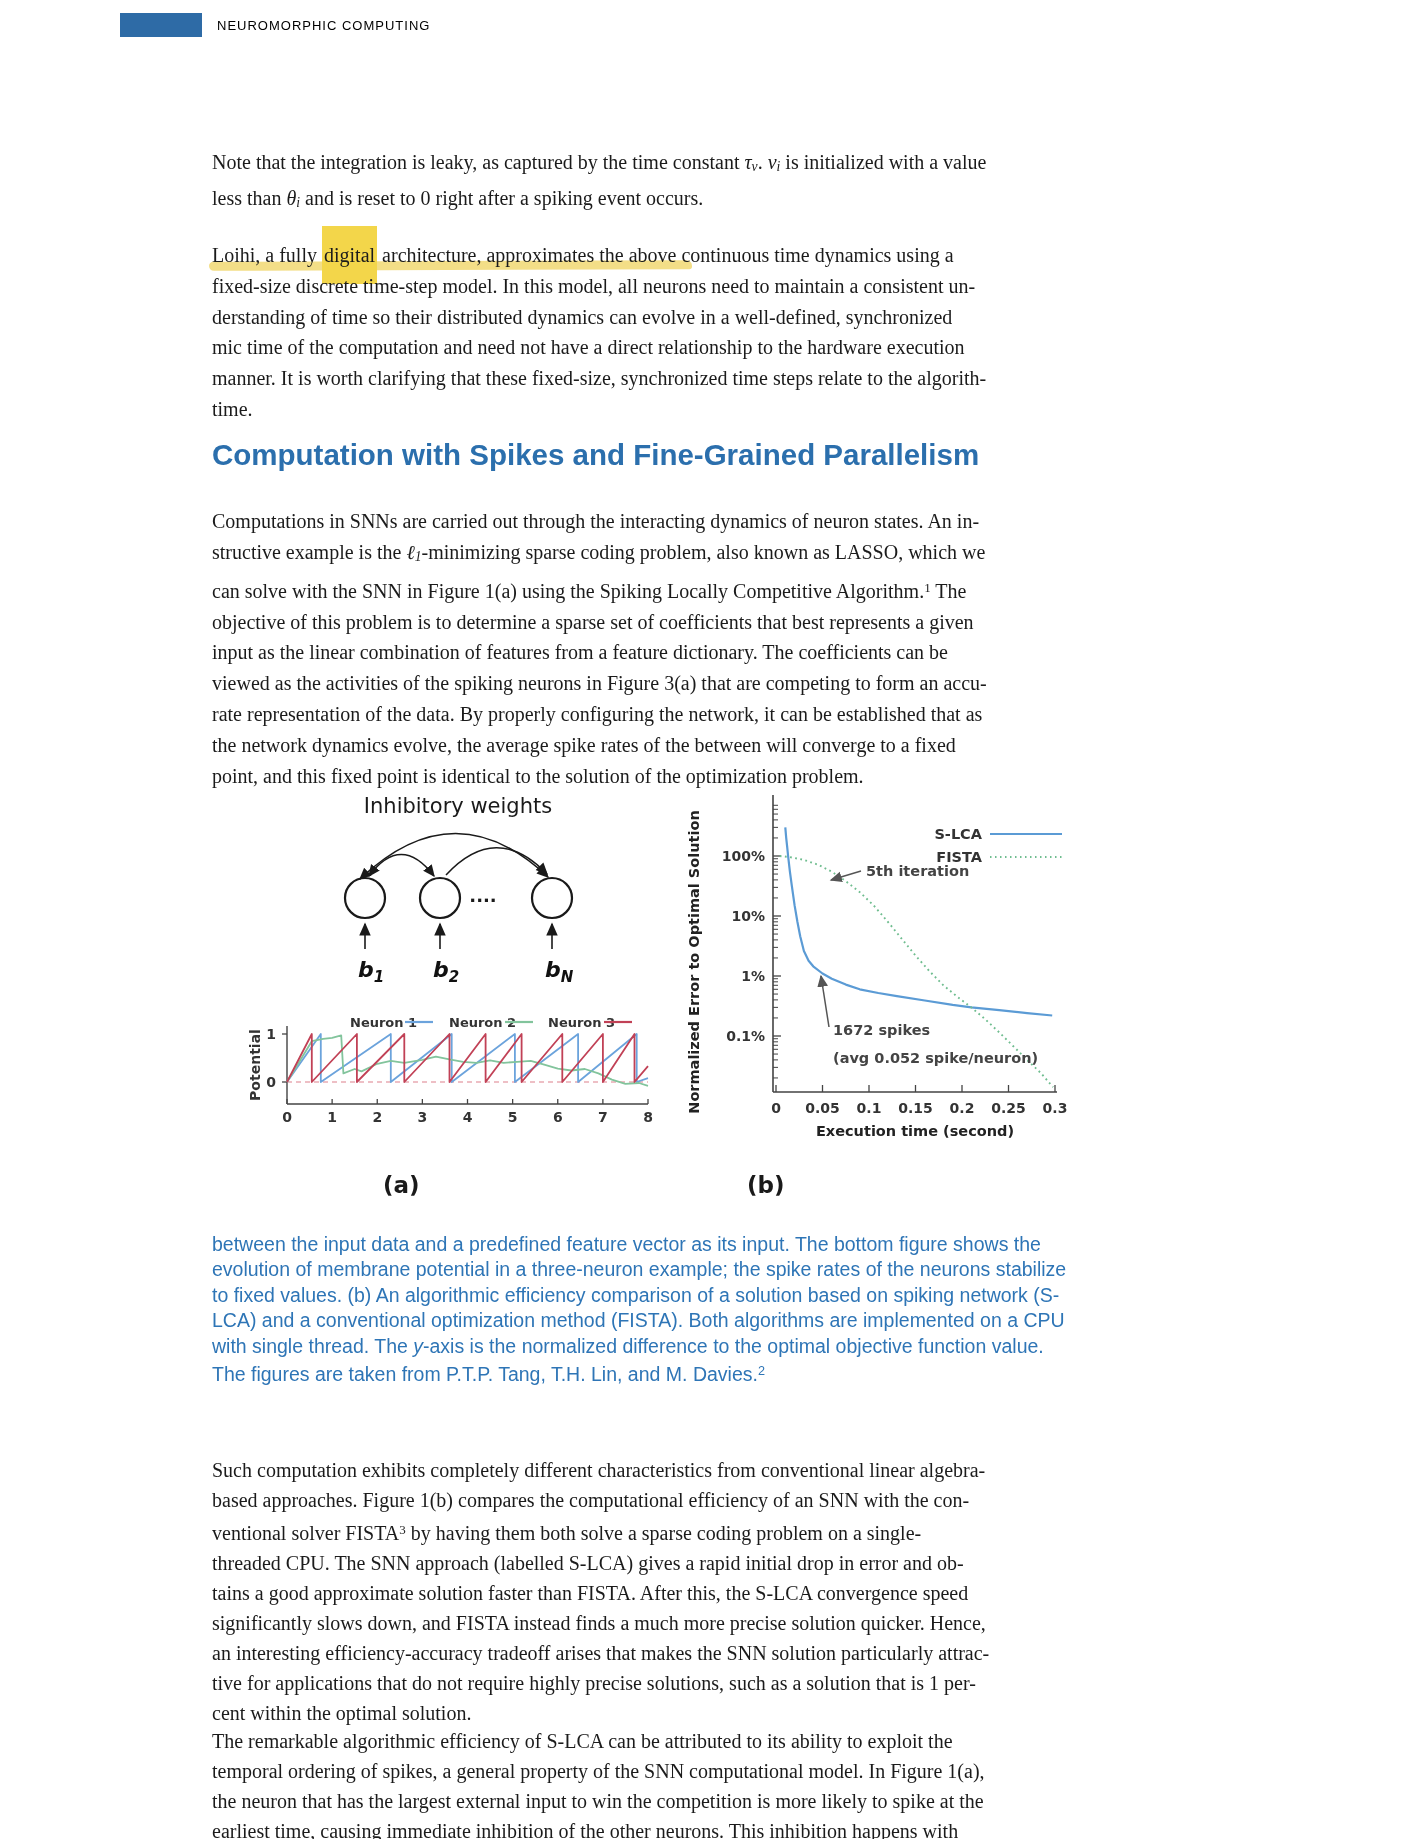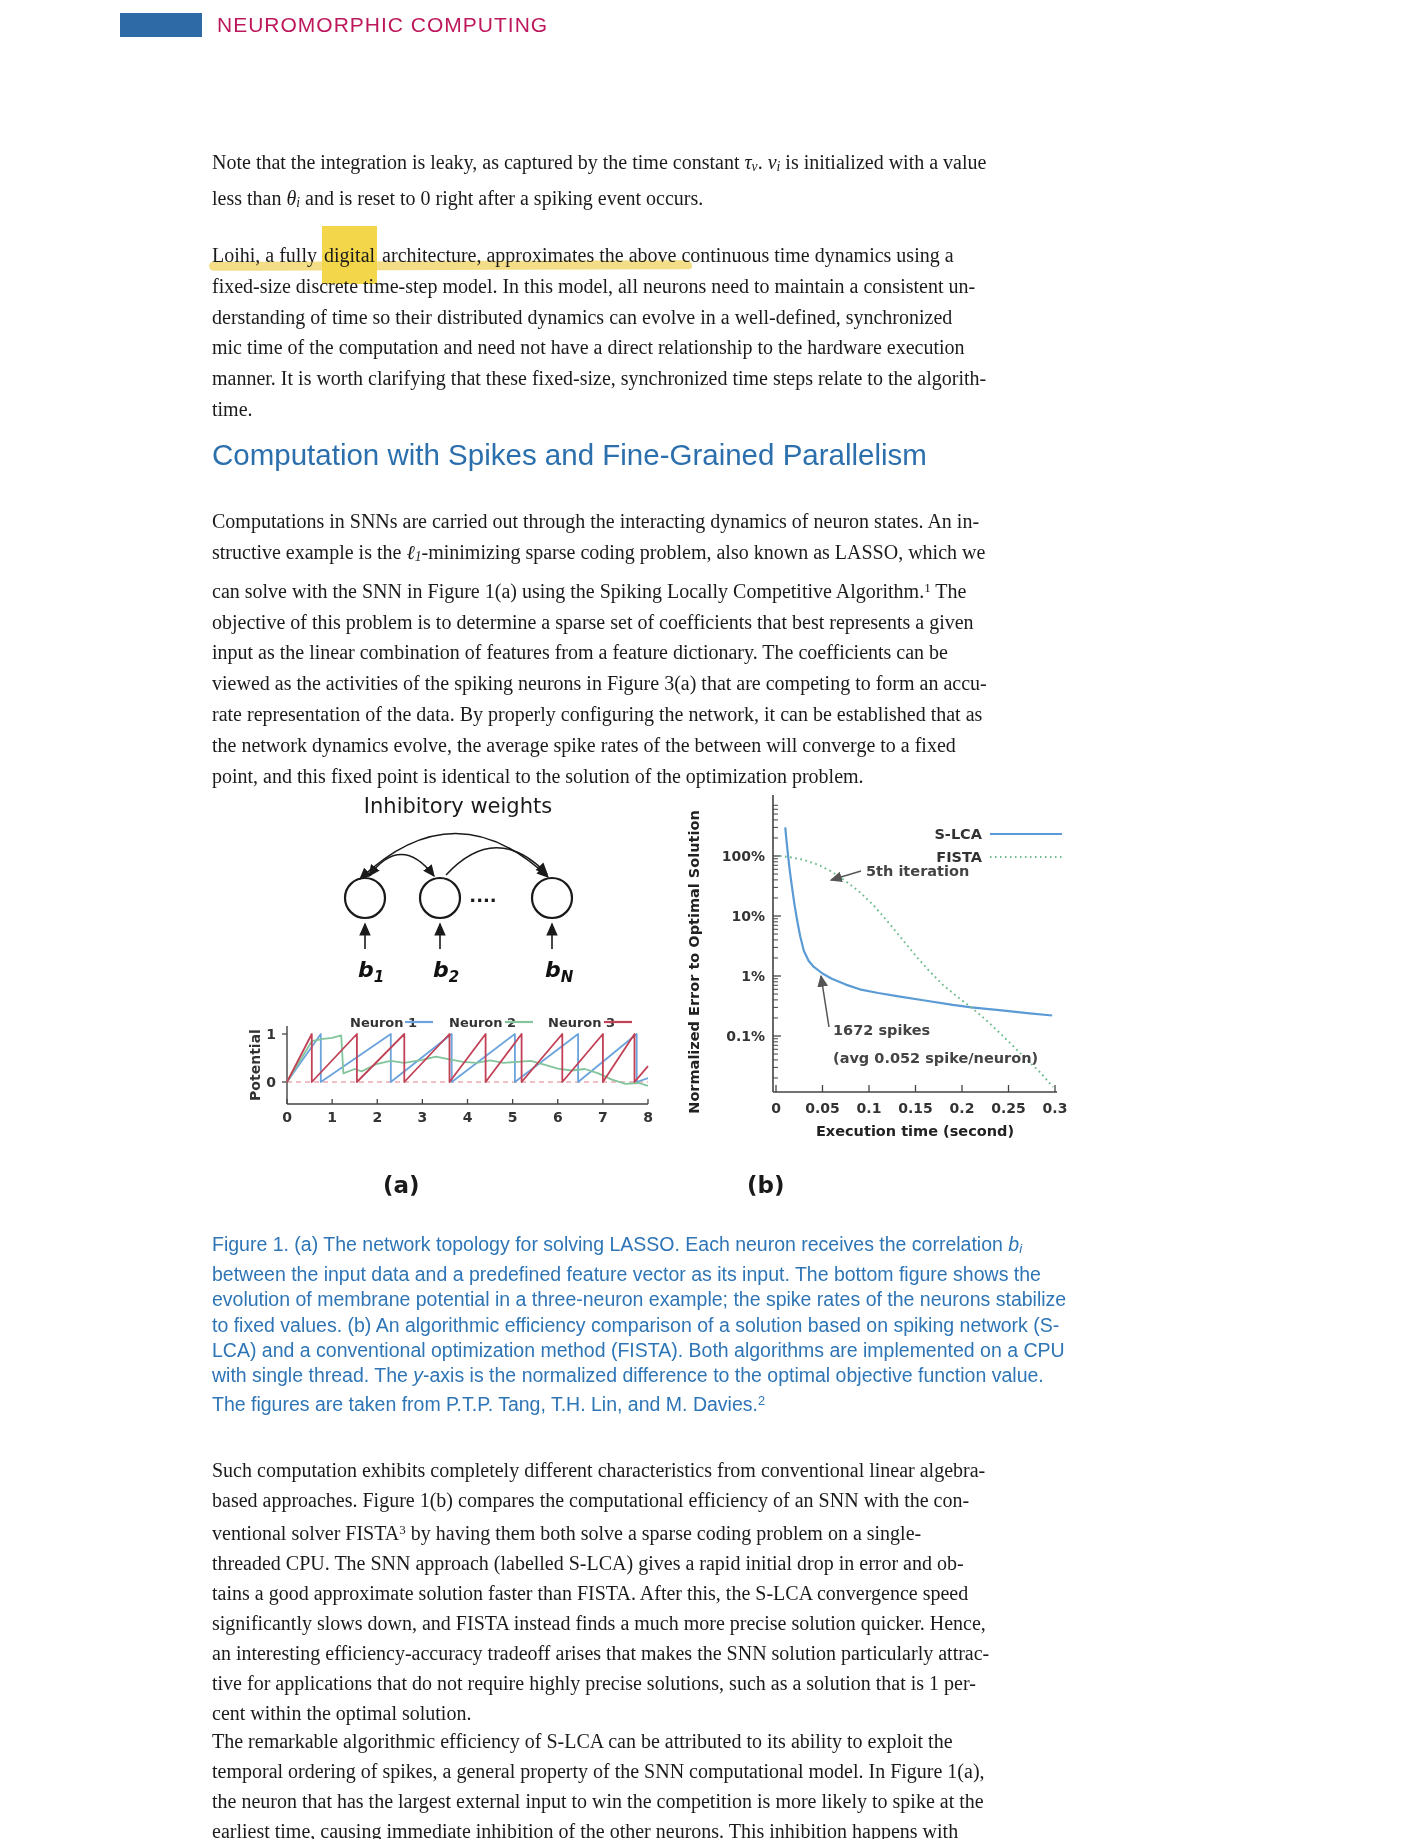--- a/index.html
+++ b/index.html
@@ -1,21 +1,21 @@
 <!DOCTYPE html>
 <html><head>
 <meta charset="utf-8">
 <style>
   html,body{margin:0;padding:0;background:#ffffff;}
   .page{position:relative;width:1422px;height:1839px;background:#ffffff;overflow:hidden;
         font-family:"Liberation Serif",serif;color:#1b1b1b;}
   
   .kicker{position:absolute;left:120px;top:13px;display:flex;align-items:center;gap:15px;}
   .kicker-bar{width:82px;height:24px;background:#2e6ba6;}
-  .kicker-text{font-family:"Liberation Sans",sans-serif;font-size:21px;color:#be185d;letter-spacing:1px;}
+  .kicker-text{font-family:"Liberation Sans",sans-serif;font-size:13px;color:#000000;letter-spacing:1px;}
   
   .para{position:absolute;left:212px;font-size:20px;line-height:30.8px;color:#1b1b1b;}
   .para .line{white-space:nowrap;}
   .seg-i{font-style:italic;}
   .seg-sub{font-style:italic;font-size:0.68em;vertical-align:-0.18em;}
   .seg-sup{font-size:0.65em;vertical-align:0.45em;}
   .seg-hl{background:#f3d64a;padding:18px 2px;}
   .marker-underline{position:absolute;left:209px;top:261px;width:483px;height:9px;background:#ecc93e;
         opacity:0.62;border-radius:6px 8px 4px 7px;transform:rotate(-0.2deg);}
   .heading{position:absolute;left:212px;top:438px;font-family:"Liberation Sans",sans-serif;
@@ -47,21 +47,21 @@
   <div class="marker-underline"></div>
   <div class="para" style="top:240px;">
       <div class="line">Loihi, a fully <span class="seg-hl">digital</span> architecture, approximates the above continuous time dynamics using a</div>
       <div class="line">fixed-size discrete time-step model. In this model, all neurons need to maintain a consistent un-</div>
       <div class="line">derstanding of time so their distributed dynamics can evolve in a well-defined, synchronized</div>
       <div class="line">mic time of the computation and need not have a direct relationship to the hardware execution</div>
       <div class="line">manner. It is worth clarifying that these fixed-size, synchronized time steps relate to the algorith-</div>
       <div class="line">time.</div>
     </div>
 
-  <h1 class="heading" style="margin:0;">Computation with Spikes and Fine-Grained Parallelism</h1>
+  <h1 class="heading" style="margin:0;font-weight:bold;">Computation with Spikes and Fine-Grained Parallelism</h1>
 
   <div class="para" style="top:506px;">
       <div class="line">Computations in SNNs are carried out through the interacting dynamics of neuron states. An in-</div>
       <div class="line">structive example is the <span class="seg-i">ℓ</span><span class="seg-sub">1</span>-minimizing sparse coding problem, also known as LASSO, which we</div>
       <div class="line">can solve with the SNN in Figure 1(a) using the Spiking Locally Competitive Algorithm.<span class="seg-sup">1</span> The</div>
       <div class="line">objective of this problem is to determine a sparse set of coefficients that best represents a given</div>
       <div class="line">input as the linear combination of features from a feature dictionary. The coefficients can be</div>
       <div class="line">viewed as the activities of the spiking neurons in Figure 3(a) that are competing to form an accu-</div>
       <div class="line">rate representation of the data. By properly configuring the network, it can be established that as</div>
       <div class="line">the network dynamics evolve, the average spike rates of the between will converge to a fixed</div>
@@ -209,21 +209,20 @@
       <line x1="241" y1="89" x2="211" y2="98" stroke="#555" stroke-width="1.5" marker-end="url(#arrAnn)"></line>
       <text x="213" y="253" font-size="14.5" font-weight="600" fill="#444">1672 spikes</text>
       <text x="213" y="281" font-size="14.5" font-weight="600" fill="#444">(avg 0.052 spike/neuron)</text>
       <line x1="209" y1="245" x2="201" y2="194" stroke="#555" stroke-width="1.5" marker-end="url(#arrAnn)"></line>
     </svg>
 
   <div class="fig-sublabel" style="left:383px;top:1172px;">(a)</div>
   <div class="fig-sublabel" style="left:747px;top:1172px;">(b)</div>
 
   <div class="caption">
-      <div class="line">Figure 1. (a) The network topology for solving LASSO. Each neuron receives the correlation <span class="seg-i">b</span><span class="seg-sub">i</span></div>
       <div class="line">between the input data and a predefined feature vector as its input. The bottom figure shows the</div>
       <div class="line">evolution of membrane potential in a three-neuron example; the spike rates of the neurons stabilize</div>
       <div class="line">to fixed values. (b) An algorithmic efficiency comparison of a solution based on spiking network (S-</div>
       <div class="line">LCA) and a conventional optimization method (FISTA). Both algorithms are implemented on a CPU</div>
       <div class="line">with single thread. The <span class="seg-i">y</span>-axis is the normalized difference to the optimal objective function value.</div>
       <div class="line">The figures are taken from P.T.P. Tang, T.H. Lin, and M. Davies.<span class="seg-sup">2</span></div>
     </div>
 
   <div class="para" style="top:1455px;line-height:30px;">
       <div class="line">Such computation exhibits completely different characteristics from conventional linear algebra-</div>

